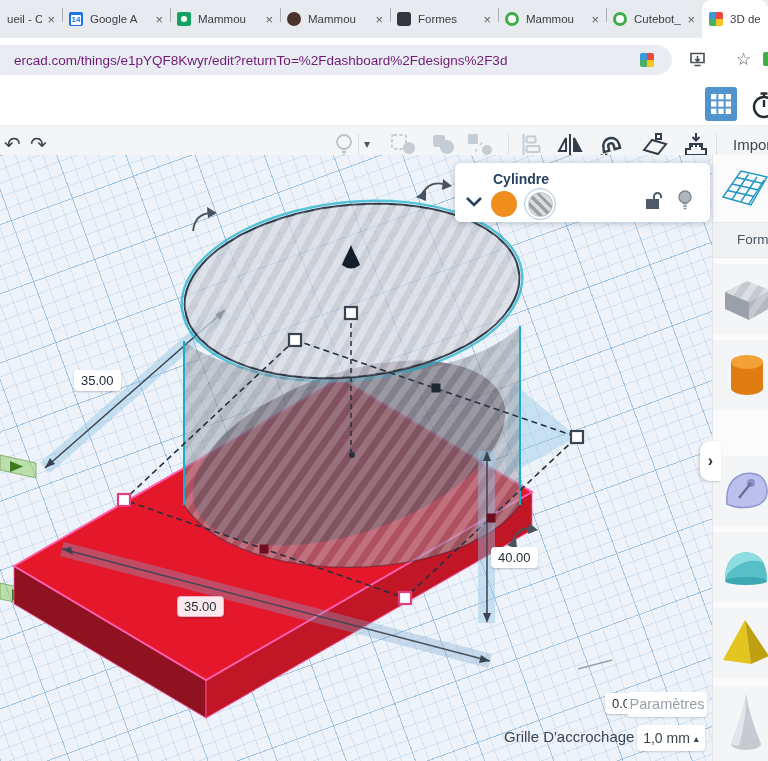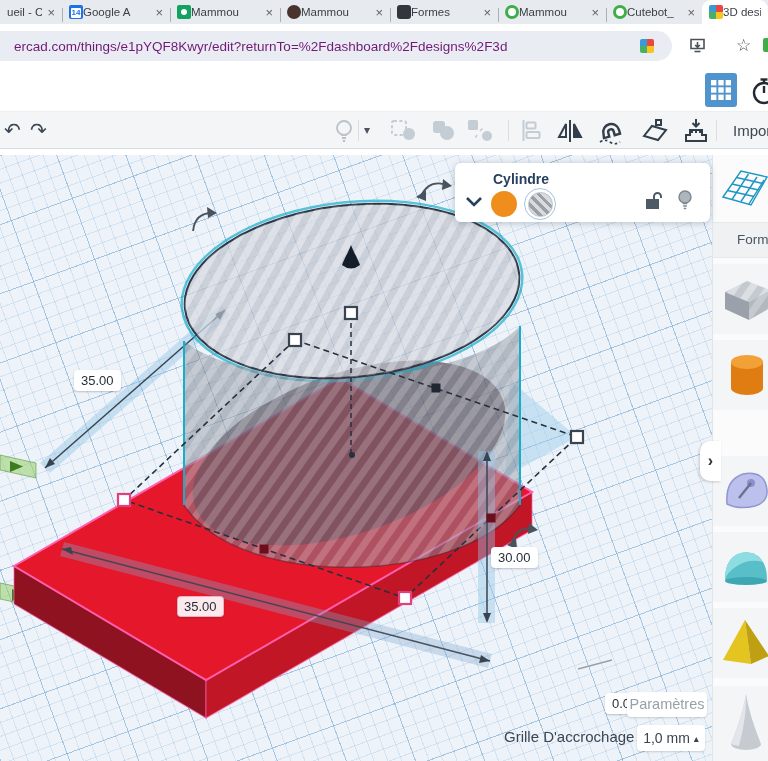--- a/index.html
+++ b/index.html
@@ -1,26 +1,26 @@
 <!DOCTYPE html>
 <html><head>
 <meta charset="utf-8">
 <style>
   * { box-sizing: border-box; margin: 0; padding: 0; }
   html,body { width:768px; height:761px; overflow:hidden; }
   body { font-family:"Liberation Sans", sans-serif; background:#fff; position:relative; }
 
   
-  .tabbar { height:24px; background:#e7eaef; display:flex; align-items:stretch; }
+  .tabbar { height:38px; background:#e7eaef; display:flex; align-items:stretch; }
   .tab { position:relative; display:flex; align-items:center; padding:0 7px; overflow:hidden; }
   .tab:not(.active):not(:first-child)::before { content:""; position:absolute; left:0; top:8px; width:1px; height:14px; background:#aab0b8; }
   .tab.active { background:#fff; border-radius:9px 9px 0 0; }
   .tab-title { font-size:11.5px; color:#3b3f44; white-space:nowrap; overflow:hidden; flex:1; }
   .tab-close { font-size:13px; color:#5f6368; margin-left:5px; flex:none; line-height:1; }
-  .favicon { width:14px; height:14px; flex:none; position:relative; }
+  .favicon { width:14px; height:14px; margin-right:7px; flex:none; position:relative; }
   .fav-cal { background:#1a73e8; border-radius:2px; }
   .fav-cal .fav-cal-in { position:absolute; left:2px; right:2px; top:3px; bottom:1px; background:#fff; border-radius:1px;
      font-size:8px; font-weight:bold; color:#1a73e8; text-align:center; line-height:10px; }
   .fav-green { background:#13a361; border-radius:2px; }
   .fav-green::after { content:""; position:absolute; left:4px; top:4px; width:6px; height:6px; background:#fff; border-radius:50%; }
   .fav-mammoth { background:#4a332c; border-radius:50%; }
   .fav-hand { background:#32373e; border-radius:3px; }
   .fav-ring { border:3px solid #3fae49; border-radius:50%; background:#fff; }
   .fav-tinkercad { border-radius:2px; background:conic-gradient(#e8483f 0 25%, #f7c51e 25% 50%, #46b066 50% 75%, #3a9ad9 75%); }
 
@@ -362,21 +362,21 @@
       <path d="M512,389 Q516,371 533,374"></path>
       <polygon points="538,375 529,368 528,379" fill="#49535e" stroke="none"></polygon>
       <polygon points="507,390 516,383 517,394" fill="#49535e" stroke="none"></polygon>
     </g>
 
     <line x1="578" y1="514" x2="612" y2="505" stroke="#97a0ab" stroke-width="1.5"></line>
   </svg>
 
   <div class="pill" style="left:74px; top:215px">35.00</div>
   <div class="pill pink" style="left:177px; top:441px">35.00</div>
-  <div class="pill" style="left:491px; top:392px">30.00</div>
+  <div class="pill" style="left:491px; top:392px">40.00</div>
   <div class="pill" style="left:605px; top:538px">0.00</div>
 
   <div class="settings-btn">Paramètres</div>
   <div class="snap-label">Grille D'accrochage</div>
   <div class="snap-dd">
     <span>1,0 mm</span>
     <span class="caret">▴</span>
   </div>
 </div>
 

